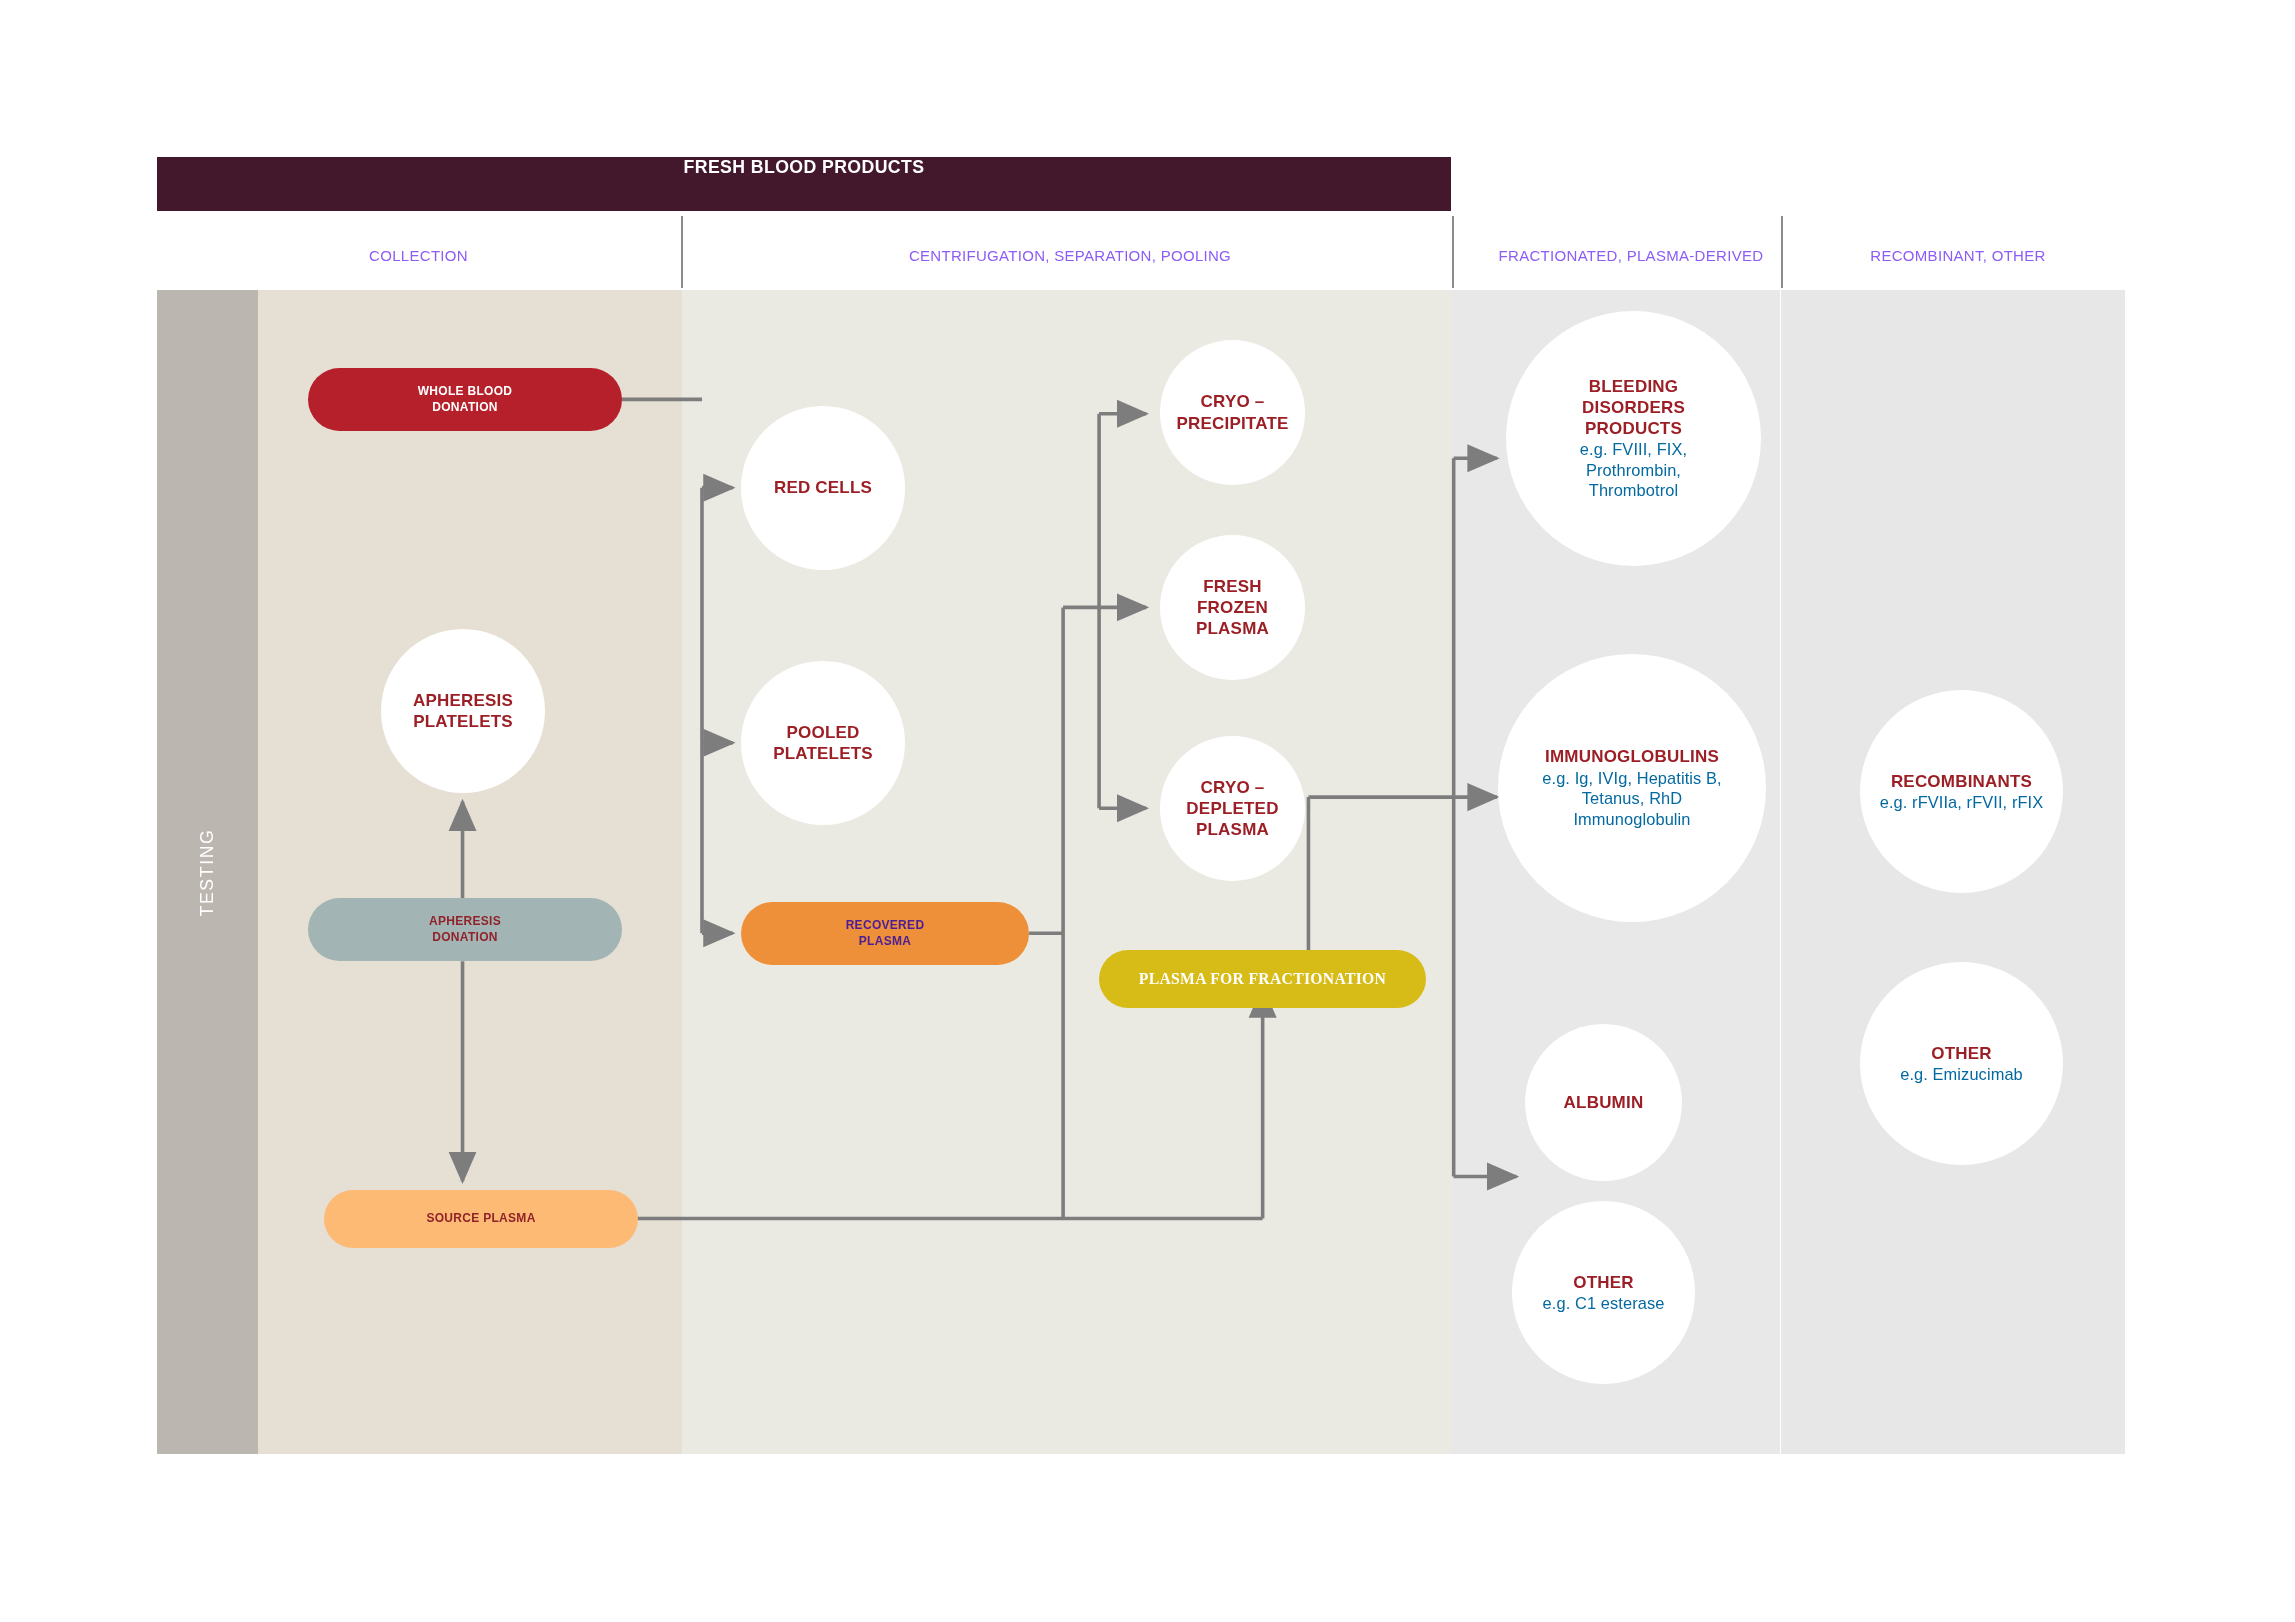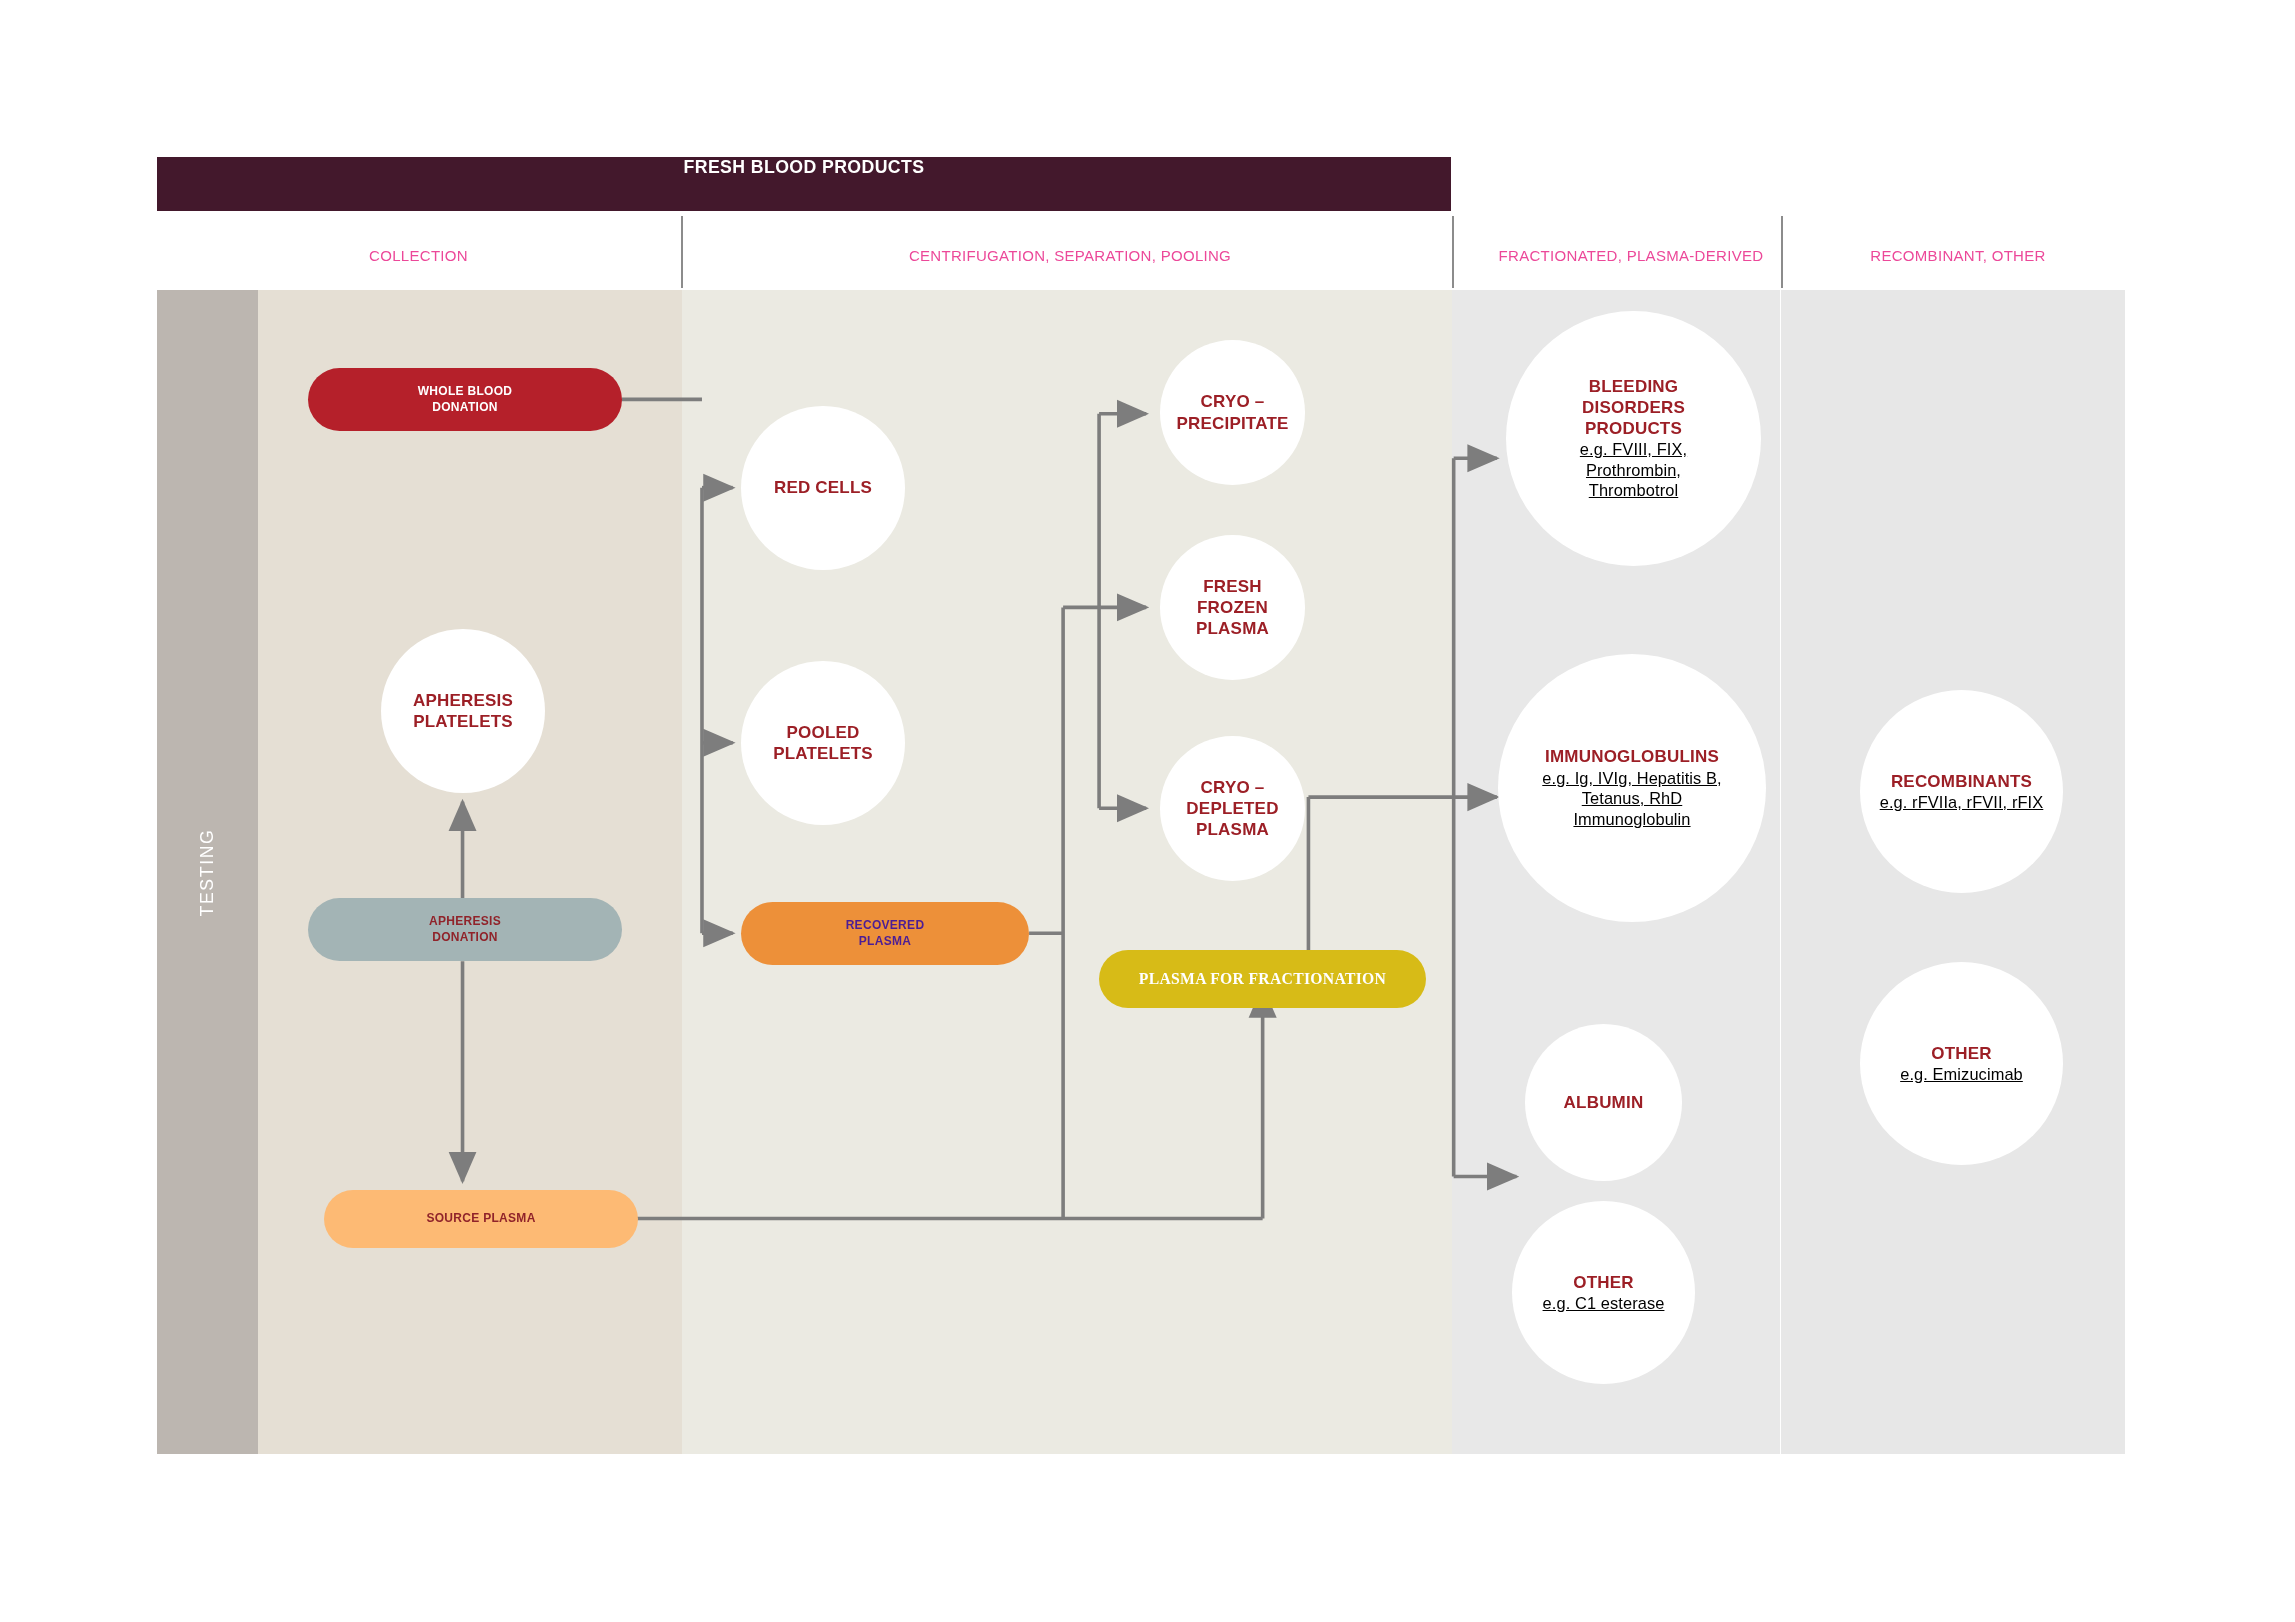--- a/index.html
+++ b/index.html
@@ -7,21 +7,21 @@
   #stage{position:relative;width:2295px;height:1623px;overflow:hidden;background:#fff;}
 
   
   .band{position:absolute;height:54px;top:157px;display:flex;justify-content:center;}
   .band span{color:#ffffff;font-weight:bold;font-size:17.7px;letter-spacing:0.4px;}
   #band-fresh{left:157px;width:1294px;background:#43182c;}
   #band-plasma{left:1454px;width:670px;background:#c39b09;}
 
   
   .sublabel{position:absolute;top:239px;height:33px;display:flex;align-items:center;justify-content:center;}
-  .sublabel span{color:#ec4899;font-size:15px;letter-spacing:0.3px;font-weight:normal;}
+  .sublabel span{color:#8b5cf6;font-size:15px;letter-spacing:0.3px;font-weight:normal;}
   #sub-collection{left:157px;width:523px;}
   #sub-centri{left:689px;width:762px;}
   #sub-fract{left:1474px;width:314px;}
   #sub-recomb{left:1792px;width:332px;}
   .vdiv{position:absolute;width:2px;background:#8c8c8c;top:216px;height:72px;}
   #vdiv-1{left:681px;}
   #vdiv-2{left:1452px;}
   #vdiv-3{left:1781px;}
 
   
@@ -38,21 +38,21 @@
 
   
   #wires{position:absolute;left:0;top:0;width:2295px;height:1623px;pointer-events:none;}
 
   
   .node{position:absolute;display:flex;flex-direction:column;align-items:center;justify-content:center;text-align:center;box-sizing:border-box;}
   .pill{border-radius:654px;}
   .pill .t{font-weight:bold;font-size:12px;line-height:1.28;letter-spacing:0.3px;}
   .circle{border-radius:50%;background:#ffffff;}
   .circle .t{color:#9c1f26;font-weight:bold;font-size:17px;line-height:1.24;letter-spacing:0.2px;}
-  .circle .s{color:#000000;font-weight:normal;font-size:16.4px;line-height:1.26;letter-spacing:0.1px;text-decoration:underline;}
+  .circle .s{color:#0369a1;font-weight:normal;font-size:16.4px;line-height:1.26;letter-spacing:0.1px;}
 
   #n-whole-blood{left:308px;height:63px;width:314px;top:368px;background:#b5202a;}
   #n-whole-blood .t{color:#ffffff;}
   #n-apheresis-donation{left:308px;height:63px;width:314px;top:898px;background:#a3b4b5;}
   #n-apheresis-donation .t{color:#90232a;}
   #n-source-plasma{left:324px;height:58px;width:314px;top:1190px;background:#fdba74;}
   #n-source-plasma .t{color:#90232a;}
   #n-recovered-plasma{left:741px;height:63px;width:288px;top:902px;background:#ed9039;}
   #n-recovered-plasma .t{color:#4c1d95;}
   #n-plasma-fract{left:1099px;height:58px;width:327px;top:950px;background:#d7bb17;font-family:Liberation Serif, serif;}

